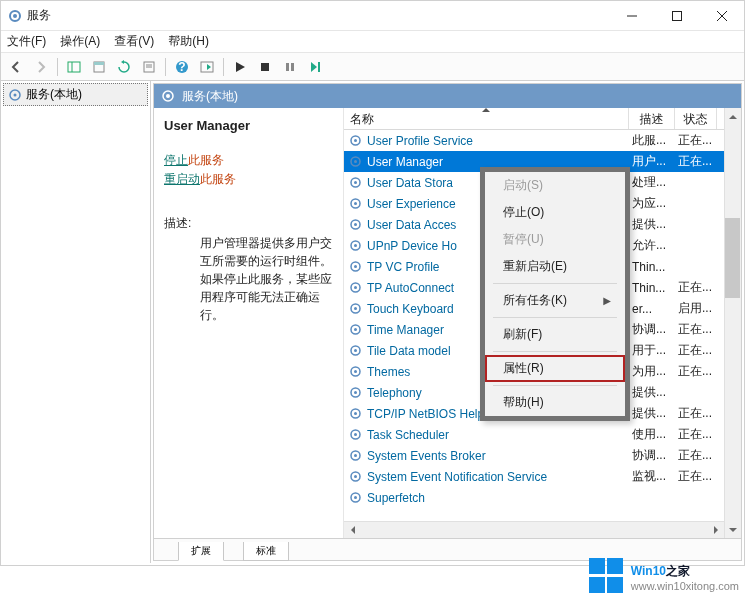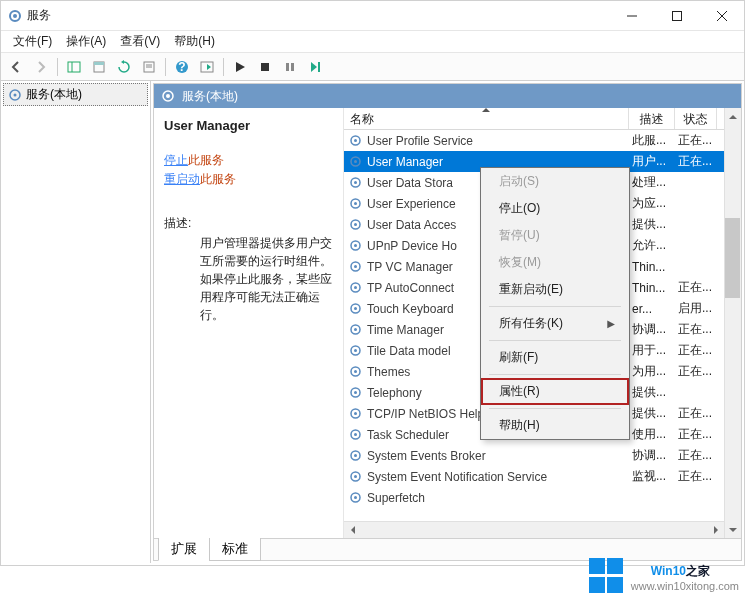--- a/index.html
+++ b/index.html
@@ -4,77 +4,77 @@
   <style>
     * { margin: 0; padding: 0; box-sizing: border-box; font-family: "Microsoft YaHei", "Segoe UI", Tahoma, sans-serif; font-size: 12px; }
     body { background: #fff; width: 747px; height: 598px; position: relative; overflow: hidden; }
     .window { border: 1px solid #d0d0d0; width: 745px; height: 566px; background: #fff; }
     .titlebar { height: 30px; display: flex; align-items: center; padding-left: 6px; border-bottom: 1px solid #e6e6e6; background: #fff; }
     .titlebar .gear { width: 16px; height: 16px; margin-right: 4px; display: inline-flex; align-items: center; justify-content: center; }
     .titlebar .title { flex: 1; color: #222; }
     .winbtns { display: flex; }
     .winbtn { width: 45px; height: 29px; display: flex; align-items: center; justify-content: center; color: #444; }
     .winbtn svg { display: block; }
-    .menubar { height: 22px; display: flex; align-items: center; padding-left: 6px; gap: 2px; border-bottom: 1px solid #e6e6e6; }
+    .menubar { height: 22px; display: flex; align-items: center; gap: 2px; border-bottom: 1px solid #e6e6e6; }
     .menubar span { padding: 2px 6px; color: #222; }
     .toolbar { height: 28px; display: flex; align-items: center; padding: 0 4px; gap: 3px; border-bottom: 1px solid #d0d0d0; background: #fbfbfb; }
     .tb-btn { width: 22px; height: 22px; display: flex; align-items: center; justify-content: center; border: 1px solid transparent; }
     .tb-sep { width: 1px; height: 18px; background: #ccc; margin: 0 2px; }
     .content { display: flex; height: calc(100% - 82px); }
     .tree-pane { width: 150px; border-right: 1px solid #d0d0d0; padding: 2px; }
     .tree-item { display: flex; align-items: center; gap: 4px; padding: 2px 4px; background: #f0f0f0; border: 1px dotted #777; font-size: 12px; }
     .tree-item .gear-small { width: 14px; height: 14px; }
     .right-pane { flex: 1; display: flex; flex-direction: column; border: 1px solid #d0d0d0; margin: 2px; }
     .content-header { background: #6f99c6; color: #fff; height: 24px; display: flex; align-items: center; gap: 6px; padding-left: 6px; position: relative; }
     .content-header .q { width: 16px; height: 16px; display: inline-flex; align-items: center; justify-content: center; border-radius: 50%; }
     .content-body { flex: 1; display: flex; overflow: hidden; }
     .detail-pane { width: 190px; padding: 10px 10px 10px 10px; border-right: 1px solid #e6e6e6; background: #fff; }
     .detail-pane .svc-name { font-weight: bold; font-size: 13px; color: #222; }
     .detail-pane .links { margin-top: 18px; line-height: 1.6; }
-    .detail-pane .links a { color: #3b82f6; text-decoration: underline; }
+    .detail-pane .links a { color: #0f766e; text-decoration: underline; }
     .detail-pane .links span.static { color: #c2410c; }
     .detail-pane .desc-label { margin-top: 26px; color: #222; }
     .detail-pane .desc-text { margin-top: 2px; color: #222; line-height: 1.5; margin-left: 36px; }
     .list-pane { flex: 1; position: relative; overflow: hidden; }
     .list-header { display: flex; height: 22px; border-bottom: 1px solid #d9d9d9; background: #fff; }
     .list-header .col { border-right: 1px solid #e0e0e0; padding: 3px 6px; font-weight: 400; color: #222; position: relative; }
     .col-name { width: 285px; }
     .col-desc { width: 46px; text-align: center; }
     .col-stat { width: 42px; text-align: center; }
     .list-header .arrow { position: absolute; left: 50%; top: 0; transform: translateX(-50%); width: 0; height: 0; border-left: 4px solid transparent; border-right: 4px solid transparent; border-bottom: 4px solid #555; }
     .list-rows { overflow: hidden; height: calc(100% - 22px); position: relative; }
     .row { display: flex; align-items: center; height: 21px; }
-    .row .rn { width: 285px; display: flex; align-items: center; gap: 4px; padding-left: 4px; color: #404040; white-space: nowrap; overflow: hidden; }
+    .row .rn { width: 285px; display: flex; align-items: center; gap: 4px; padding-left: 4px; color: #0369a1; white-space: nowrap; overflow: hidden; }
     .row .rd { width: 46px; white-space: nowrap; overflow: hidden; padding-left: 3px; color: #222; }
     .row .rs { width: 42px; white-space: nowrap; overflow: hidden; padding-left: 3px; color: #222; }
     .row.sel { background: #0078d7; color: #fff; }
     .row.sel .rn, .row.sel .rd, .row.sel .rs { color: #fff; }
     .gear-svc { width: 15px; height: 15px; flex-shrink: 0; }
     .scrollbar { position: absolute; right: 0; top: 0; width: 17px; height: 100%; background: #f0f0f0; border-left: 1px solid #e0e0e0; display: flex; flex-direction: column; }
     .scrollbar .sbtn { height: 17px; display: flex; align-items: center; justify-content: center; }
     .scrollbar .track { flex: 1; position: relative; }
     .scrollbar .thumb { position: absolute; top: 93px; height: 80px; width: 15px; left: 0; background: #c8c8c8; }
     .hscroll { position: absolute; left: 0; right: 17px; bottom: 0; height: 17px; background: #f0f0f0; border-top: 1px solid #e0e0e0; display: flex; }
     .hscroll .sbtn { width: 17px; display: flex; align-items: center; justify-content: center; }
     .hscroll .track { flex: 1; }
     .tabs { height: 22px; display: flex; align-items: flex-end; padding-left: 4px; gap: 0; border-top: 1px solid #d0d0d0; background: #fbfbfb; font-size: 12px; }
-    .tab { border: 1px solid #c8c8c8; border-top: none; padding: 2px 12px; background: #fff; margin-right: -1px; font-size: 13px; position: relative; top: 1px; }
+    .tab { border: 1px solid #c8c8c8; border-top: none; padding: 2px 12px; background: #fff; margin-right: -1px; font-size: 10px; position: relative; top: 1px; margin-left: 20px; }
     .tab.active { background: #fff; border-bottom: 1px solid #fff; }
-    .ctx-menu { position: absolute; background: #f2f2f2; border: 1px solid #737373; box-shadow: 3px 3px 6px rgba(0,0,0,0.2); width: 150px; z-index: 50; }
+    .ctx-menu { position: absolute; background: #f2f2f2; border: 5px solid #737373; box-shadow: 3px 3px 6px rgba(0,0,0,0.2); width: 150px; z-index: 50; }
     .ctx-item { padding: 5px 14px 5px 18px; color: #222; display: flex; justify-content: space-between; align-items: center; }
     .ctx-item.disabled { color: #9a9a9a; }
     .ctx-item.highlight { outline: 2px solid #b22222; outline-offset: -2px; }
     .ctx-sep { height: 1px; background: #d6d6d6; margin: 3px 8px; }
     .ctx-item .sub { font-size: 10px; color: #555; }
     .watermark { position: absolute; bottom: 4px; right: 8px; display: flex; align-items: center; gap: 6px; }
     .watermark .logo { display: flex; flex-wrap: wrap; width: 36px; height: 36px; gap: 2px; }
     .watermark .logo span { width: 16px; height: 16px; background: #108ee9; }
     .watermark .txt { display: flex; flex-direction: column; line-height: 1.1; }
     .watermark .t1 { font-size: 18px; font-weight: 700; }
-    .watermark .t1 .blue { color: #108ee9; margin-left: 20px; }
+    .watermark .t1 .blue { color: #108ee9; }
     .watermark .t1 .gray { color: #0f172a; }
     .watermark .t2 { font-size: 11px; color: #888; }
   </style>
 </head>
 <body>
 
 <div class="window">
 
   <div class="titlebar">
     <span class="gear">
@@ -290,21 +290,21 @@
                 </div>
                 <div class="rd">允许...</div>
                 <div class="rs"></div>
               </div>
               <div class="row">
                 <div class="rn">
                   <span class="gear-svc"><svg viewBox="0 0 15 15" width="15" height="15">
                       <circle cx="7.5" cy="7.5" r="4.5" fill="none" stroke="#5a8bbf" stroke-width="1.5"></circle>
                       <circle cx="7.5" cy="7.5" r="1.5" fill="#5a8bbf"></circle>
                     </svg></span>
-                  <span>TP VC Manager</span>
+                  <span>TP VC Profile</span>
                 </div>
                 <div class="rd">Thin...</div>
                 <div class="rs"></div>
               </div>
               <div class="row">
                 <div class="rn">
                   <span class="gear-svc"><svg viewBox="0 0 15 15" width="15" height="15">
                       <circle cx="7.5" cy="7.5" r="4.5" fill="none" stroke="#5a8bbf" stroke-width="1.5"></circle>
                       <circle cx="7.5" cy="7.5" r="1.5" fill="#5a8bbf"></circle>
                     </svg></span>
@@ -465,23 +465,20 @@
 <div class="ctx-menu" id="ctx-menu" style="left:480px; top:167px;">
     <div class="ctx-item disabled">
       <span>启动(S)</span>
     </div>
     <div class="ctx-item">
       <span>停止(O)</span>
     </div>
     <div class="ctx-item disabled">
       <span>暂停(U)</span>
     </div>
-    <div class="ctx-item disabled">
-      <span>恢复(M)</span>
-    </div>
     <div class="ctx-item">
       <span>重新启动(E)</span>
     </div>
     <div class="ctx-sep"></div>
     <div class="ctx-item">
       <span>所有任务(K)</span>
       <span class="sub">▶</span>
     </div>
     <div class="ctx-sep"></div>
     <div class="ctx-item">

